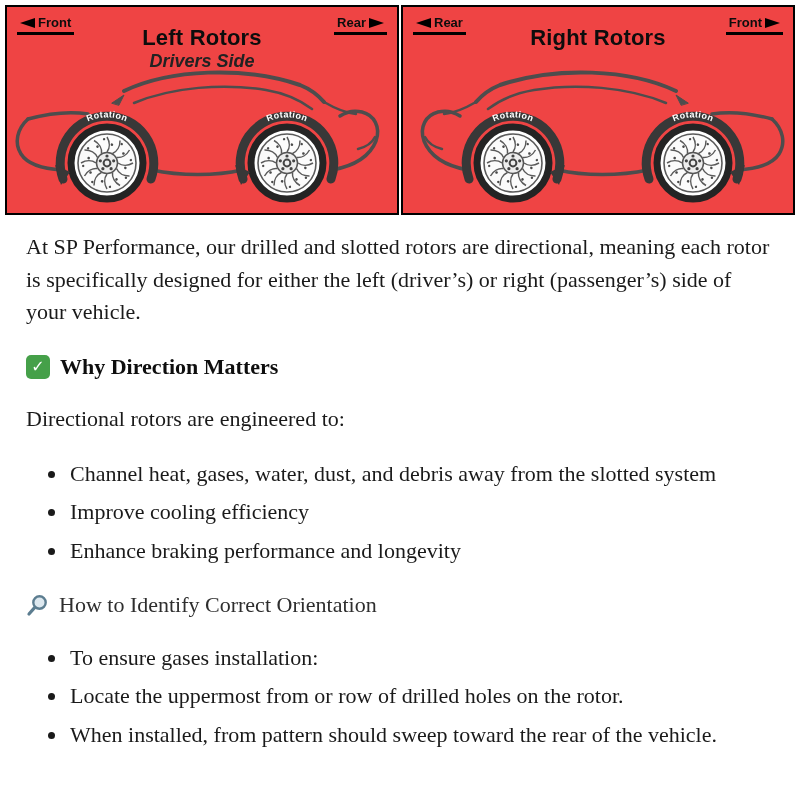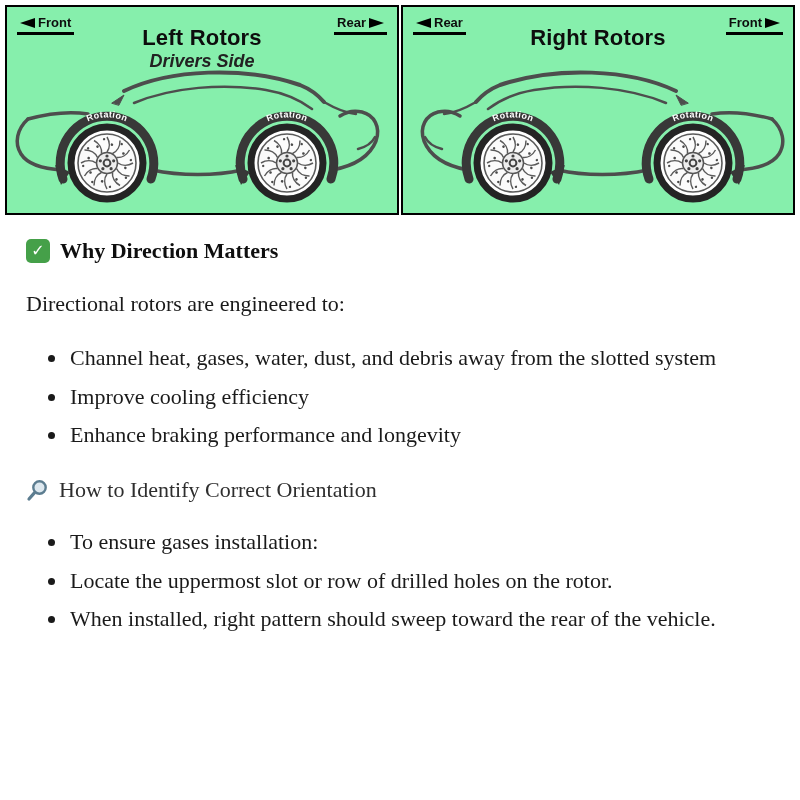--- a/index.html
+++ b/index.html
@@ -7,21 +7,21 @@
   .page {
     width:800px; height:800px; margin:0 auto; background:#fff;
     overflow:hidden; font-family:"Liberation Serif", serif; color:#1a1a1a;
   }
 
   
   .diagrams {
     display:flex; gap:2px; padding:5px 5px 0 5px;
   }
   .diagram-box {
-    flex:1; border:2px solid #000; background:#86efac; position:relative;
+    flex:1; border:2px solid #000; background:#ef4444; position:relative;
     height:210px; font-family:"Liberation Sans", sans-serif; overflow:hidden;
   }
   .diag-header { position:relative; text-align:center; padding-top:5px; height:48px; }
   .diag-title { font-size:22px; font-weight:700; color:#0d0d0d; letter-spacing:.2px;margin-top:13px; }
   .diag-subtitle { font-size:18px; font-weight:700; font-style:italic; color:#222; margin-top:0px; }
   .dir-label {
     position:absolute; top:8px; display:flex; align-items:center; gap:3px;
     border-bottom:3px solid #000; padding:0 3px 2px 3px;
     font-size:13px; font-weight:800; color:#0d0d0d;
   }
@@ -192,20 +192,21 @@
           <text class="rot-text" text-anchor="middle">
             <textPath href="#rotArc" startOffset="50%">Rotation</textPath>
           </text>
         </g>
       </svg>
     </div>
   </div>
 
   <div class="content">
 
+    <p>At SP Performance, our drilled and slotted rotors are directional, meaning each rotor is specifically designed for either the left (driver’s) or right (passenger’s) side of your vehicle.</p>
 
     <div class="sec-heading">
       <span class="check-icon">✓</span>
       <span>Why Direction Matters</span>
     </div>
 
     <p>Directional rotors are engineered to:</p>
 
     <ul class="bullets">
       <li>Channel heat, gases, water, dust, and debris away from the slotted system</li>
@@ -216,18 +217,18 @@
     <div class="sec-heading light">
       <svg class="mag-icon" viewBox="0 0 23 23">
         <circle cx="13.5" cy="8.5" r="6.2" fill="#dde8ef" stroke="#5c7d90" stroke-width="2.4"></circle>
         <line x1="8.6" y1="13.6" x2="3" y2="20" stroke="#5c7d90" stroke-width="3.2" stroke-linecap="round"></line>
       </svg>
       <span>How to Identify Correct Orientation</span>
     </div>
 
     <ul class="bullets">
       <li>To ensure gases installation:</li>
-      <li>Locate the uppermost slot or row of drilled holes on the rotor.</li>
-      <li>When installed, right pattern should sweep toward the rear of the vehicle.</li>
+      <li>Locate the uppermost from or row of drilled holes on the rotor.</li>
+      <li>When installed, from pattern should sweep toward the rear of the vehicle.</li>
     </ul>
 
   </div>
 </div>
 
 </body></html>

